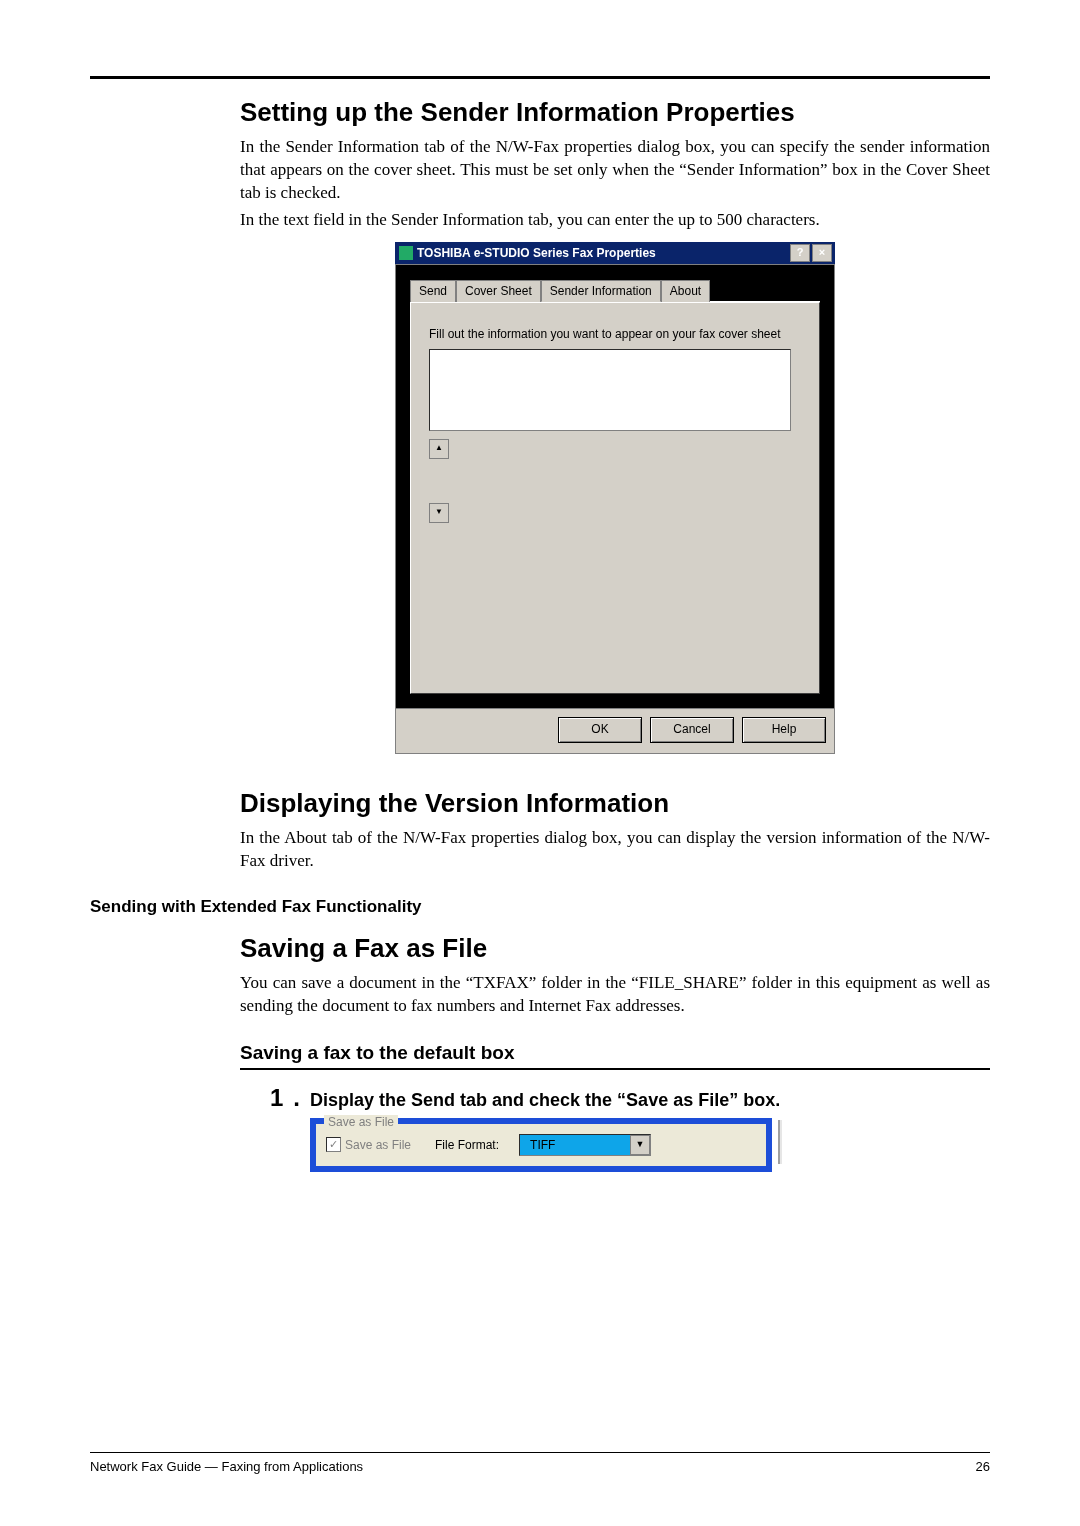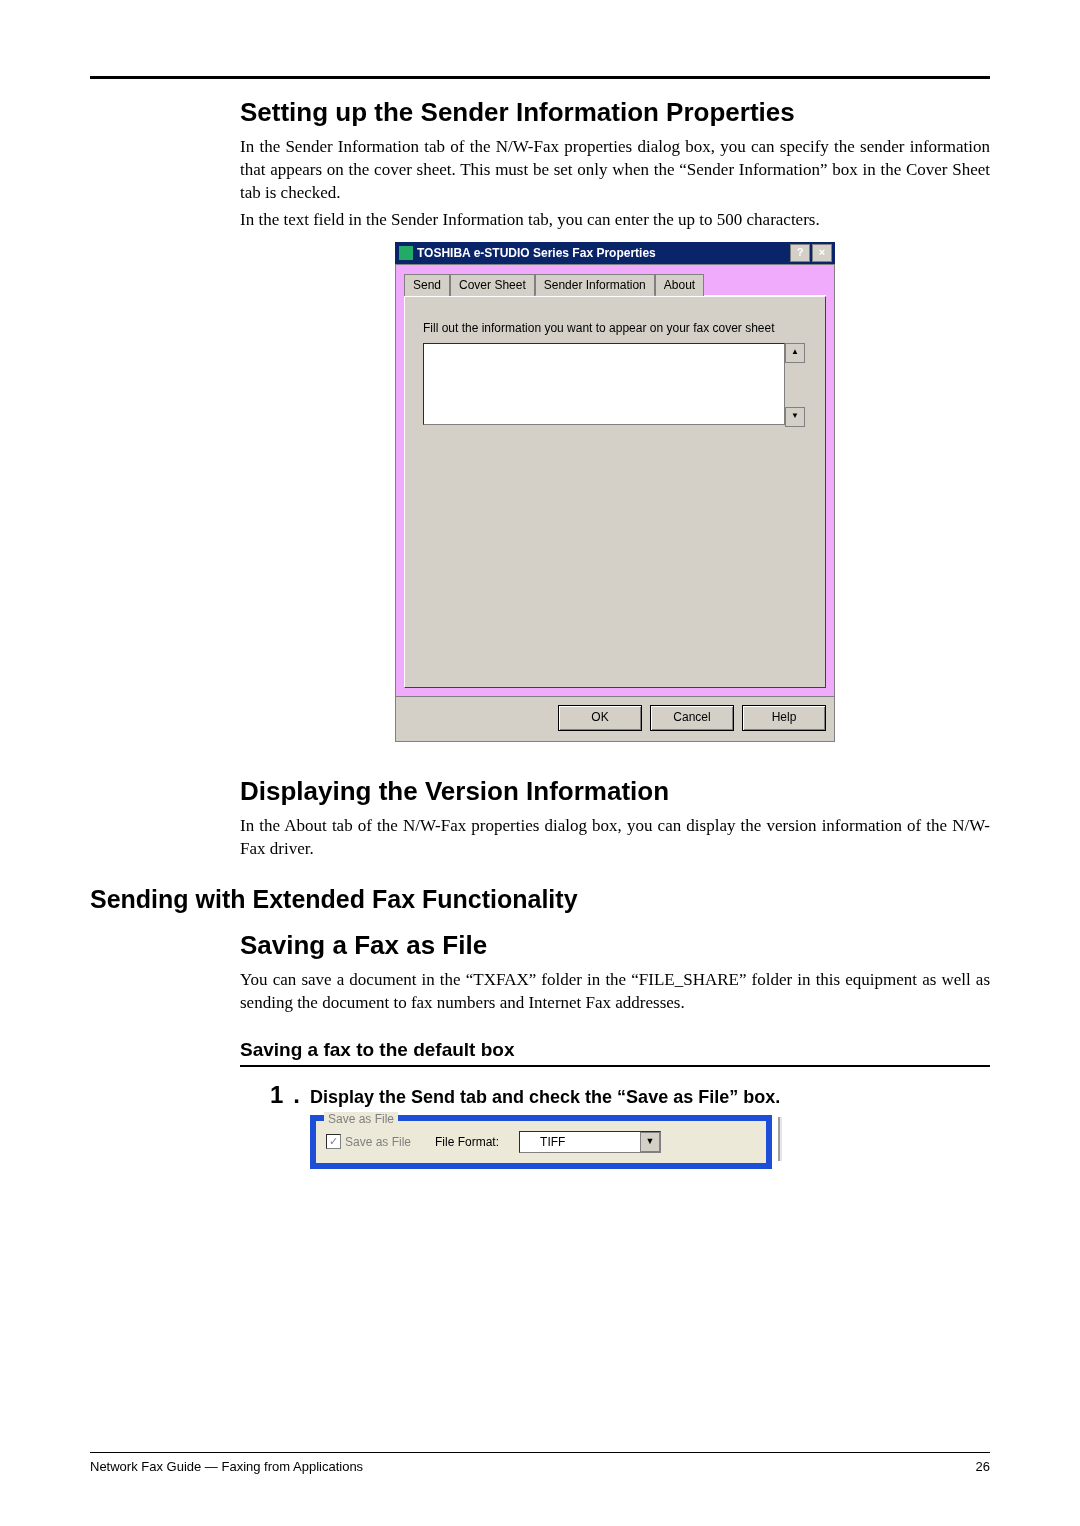--- a/index.html
+++ b/index.html
@@ -68,23 +68,23 @@
     background: #d4d0c8;
     border: 1px solid #808080;
     margin-left: 2px;
     font-family: Arial, sans-serif;
     font-size: 11px;
     text-align: center;
     line-height: 14px;
     font-weight: bold;
   }
   .dlgbody {
-    background: #f0abfc;
-    border: 1px solid #808080;
-    padding: 8px;
+    background: #000000;
+    border: 1px solid #808080;
+    padding: 14px;
   }
   .tabs {
     display: flex;
     border-bottom: 1px solid #fff;
     margin-bottom: 0;
   }
   .tab {
     padding: 3px 8px;
     font-size: 12px;
     border: 1px solid #808080;
@@ -157,21 +157,21 @@
     font-family: Tahoma, Arial, sans-serif;
     font-size: 12px;
     text-align: center;
     line-height: 22px;
   }
 
   
   .sectiontitle {
     font-family: Arial, Helvetica, sans-serif;
     font-weight: bold;
-    font-size: 25px;
+    font-size: 17px;
     margin: 0 0 16px 0;
   }
   .subsectitle {
     font-family: Arial, Helvetica, sans-serif;
     font-weight: bold;
     font-size: 19px;
     margin: 0 0 4px 0;
   }
   .underline {
     border-bottom: 2px solid #000;
@@ -233,25 +233,25 @@
     font-size: 11px;
     line-height: 11px;
     margin-right: 4px;
   }
   .cbwrap { color: #808080; display: flex; align-items: center; }
   .ffrow { display: flex; align-items: center; gap: 20px; }
   .select {
     width: 120px;
     height: 20px;
     border: 1px inset #808080;
-    background: #ffffff;
+    background: #0ea5e9;
     display: flex;
     align-items: center;
     justify-content: space-between;
-    padding-left: 20px;
+    padding-left: 10px;
   }
   .selbtn {
     width: 18px; height: 18px;
     background: #d4d0c8;
     border: 1px solid #808080;
     font-size: 9px;
     text-align: center;
     line-height: 16px;
   }
   .sidebars {

